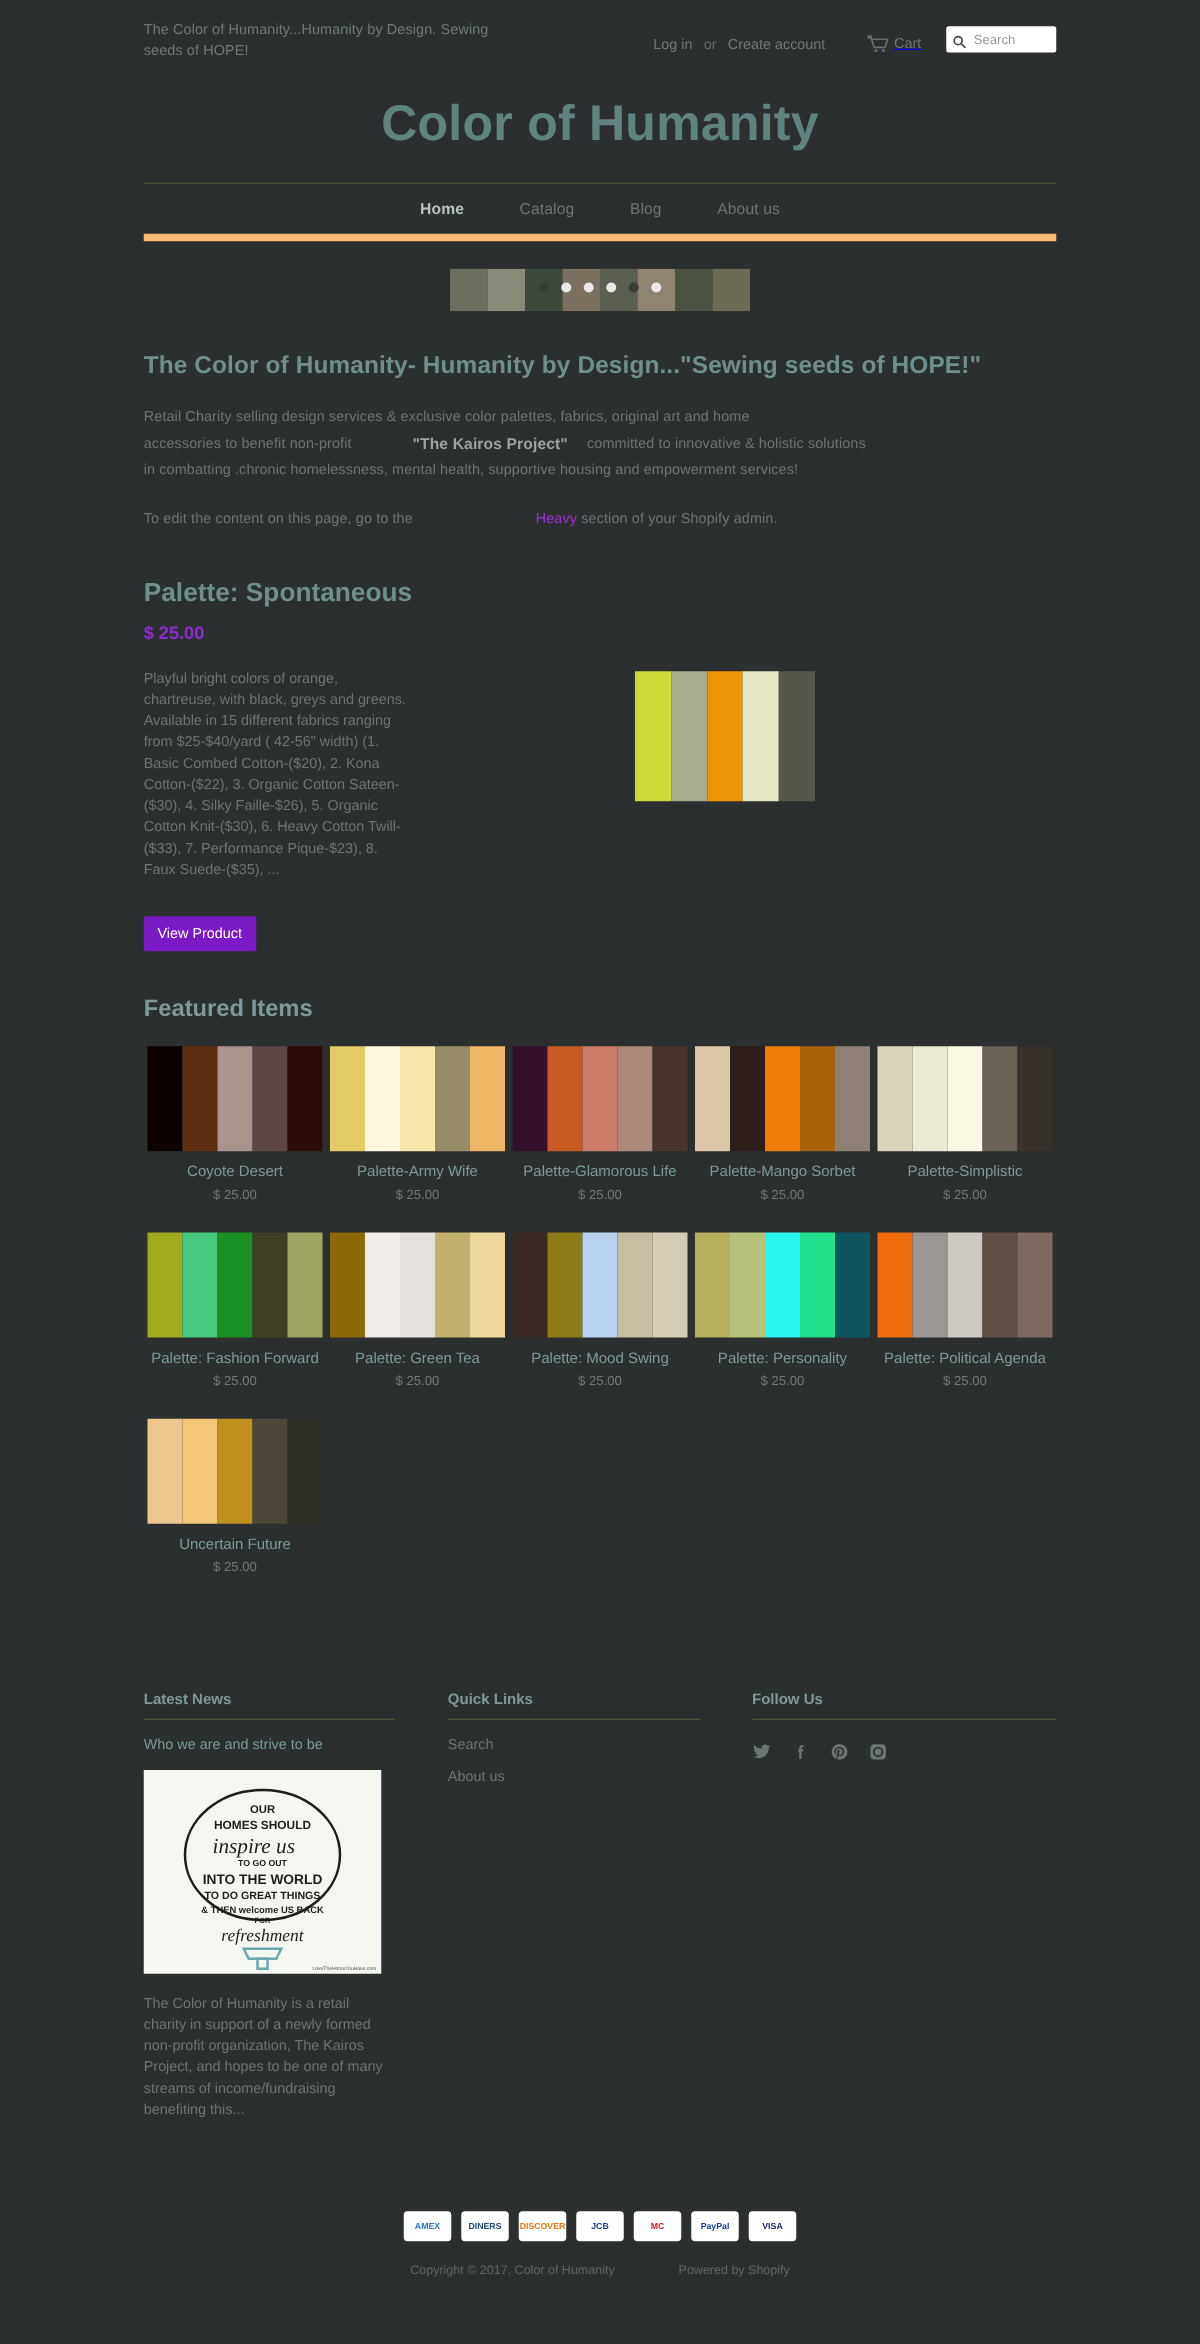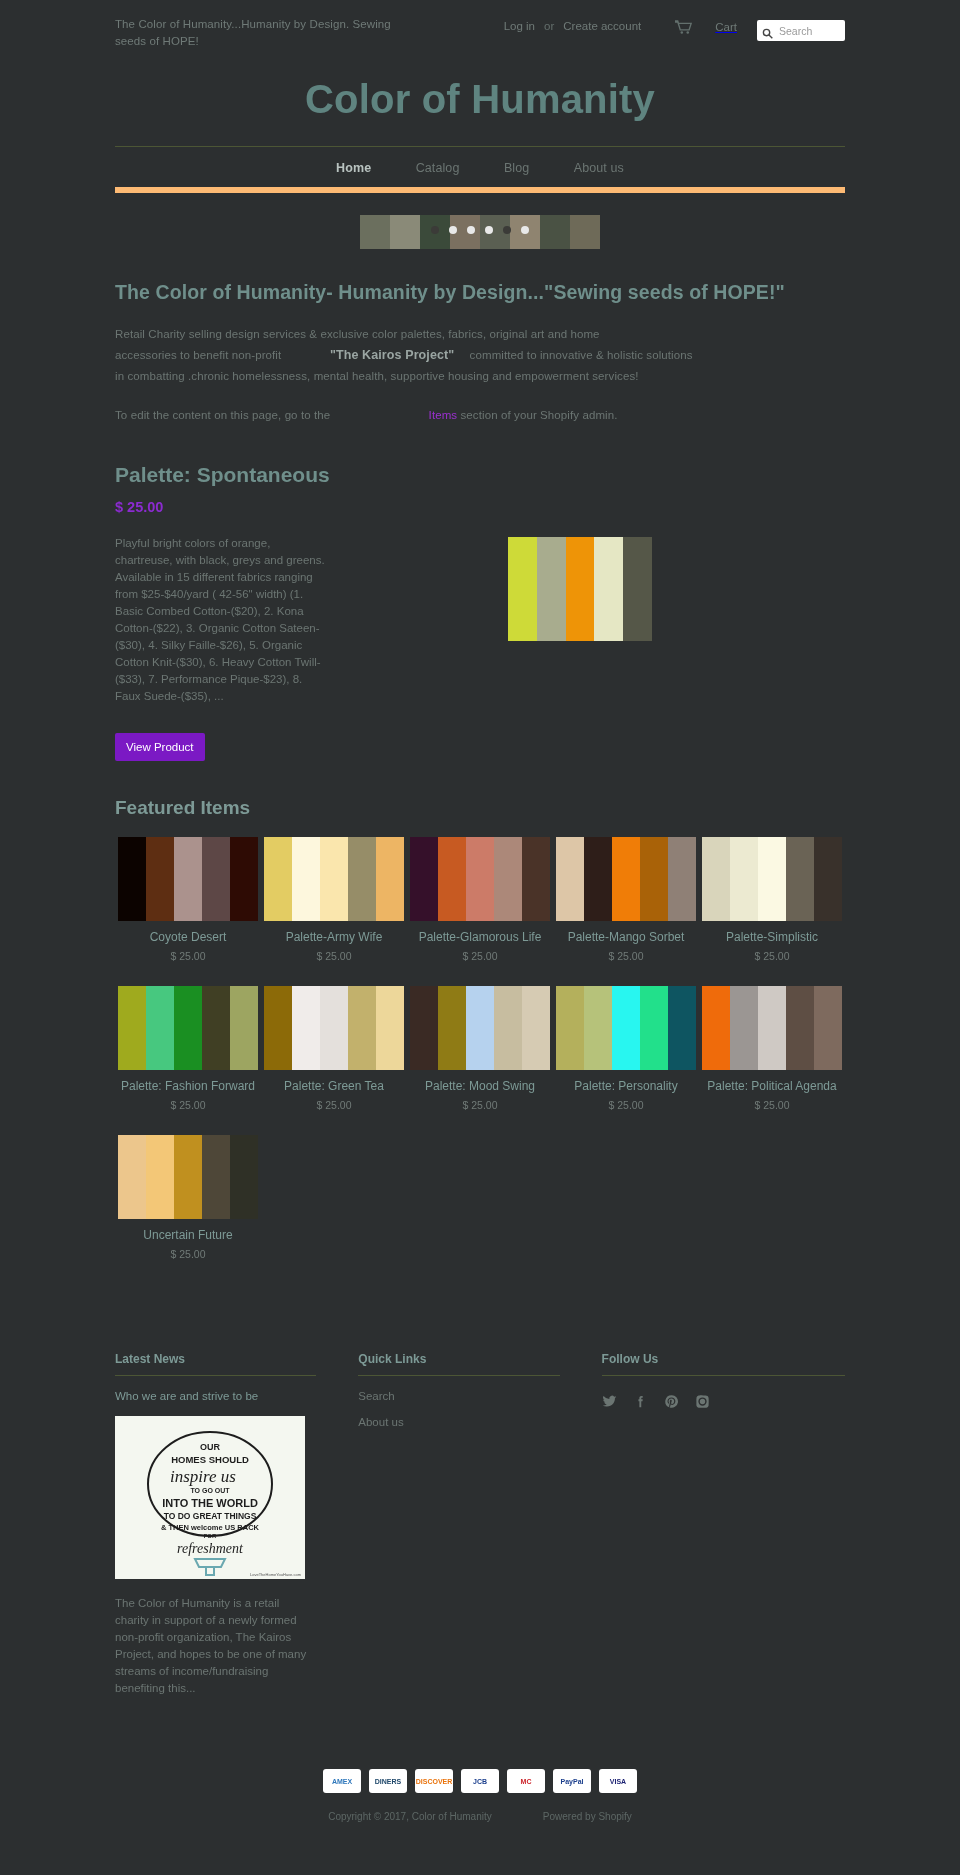--- a/index.html
+++ b/index.html
@@ -14,26 +14,26 @@
   .page { width: 940px; margin: 0 auto; }
   .wrap { width: 730px; margin: 0 auto; position: relative; }
 
   
   .topbar { display: flex; align-items: flex-start; padding-top: 16px; }
   .tagline {
     width: 300px; color: #6f7a77; font-size: 11.5px; line-height: 17px;
     letter-spacing: .1px;
   }
   .top-right {
-    margin-left: auto; display: flex; align-items: flex-start; gap: 0px;
+    margin-left: auto; display: flex; align-items: flex-end; gap: 0px;
     padding-top: 4px; height: 26px;
   }
   .top-link { color: #6f7a77; font-size: 11.5px; text-decoration: none; }
   .or { color: #636e6b; font-size: 11.5px; margin: 0 9px; }
-  .cart-wrap { display: flex; align-items: center; margin-left: 34px; gap: 23px; }
+  .cart-wrap { display: flex; align-items: center; margin-left: 34px; gap: 4px; }
   .cart-ico { width: 17px; height: 14px; display: block; }
   .cart-label { color: #6f7a77; font-size: 11.5px; }
   .searchbox {
     margin-left: 20px; width: 88px; height: 21px; background: #ffffff;
     border-radius: 2px; display: flex; align-items: center; padding: 0 5px; gap: 4px;
   }
   .search-ico { width: 11px; height: 11px; flex: none; }
   .search-input {
     border: 0; outline: 0; background: transparent; width: 100%;
     font-family: "Liberation Sans", sans-serif; font-size: 10.5px; color: #555;
@@ -219,21 +219,21 @@
     <p class="body kairos-line">
       <span>Retail Charity selling design services &amp; exclusive color palettes, fabrics, original art and home</span><br>
       <span>accessories to benefit non-profit</span>
       <span style="display:inline-block;width:185px"></span><span>committed to innovative &amp; holistic solutions</span><br>
       <span>in combatting .chronic homelessness, mental health, supportive housing and empowerment services!</span>
       <b class="kairos">"The Kairos Project"</b>
     </p>
 
     <p class="body pages-line">
       <span>To edit the content on this page, go to the</span>
-      <span class="pages-spacer"></span><a class="pages-link" href="#">Items</a>
+      <span class="pages-spacer"></span><a class="pages-link" href="#">Heavy</a>
       <span>section of your Shopify admin.</span>
     </p>
 
     
     <h2 class="prod-title">Palette: Spontaneous</h2>
     <div class="prod-price">$ 25.00</div>
 
     <div class="prod-flex">
       <div class="prod-desc">Playful bright colors of orange, chartreuse, with black, greys and greens.  Available in 15 different fabrics ranging from $25-$40/yard ( 42-56" width)  (1. Basic Combed Cotton-($20), 2. Kona Cotton-($22), 3.  Organic Cotton Sateen-($30), 4. Silky Faille-$26), 5. Organic Cotton Knit-($30),  6. Heavy Cotton Twill-($33), 7. Performance Pique-$23),  8. Faux Suede-($35), ...</div>
       <div class="prod-swatch" id="prod-swatch">

